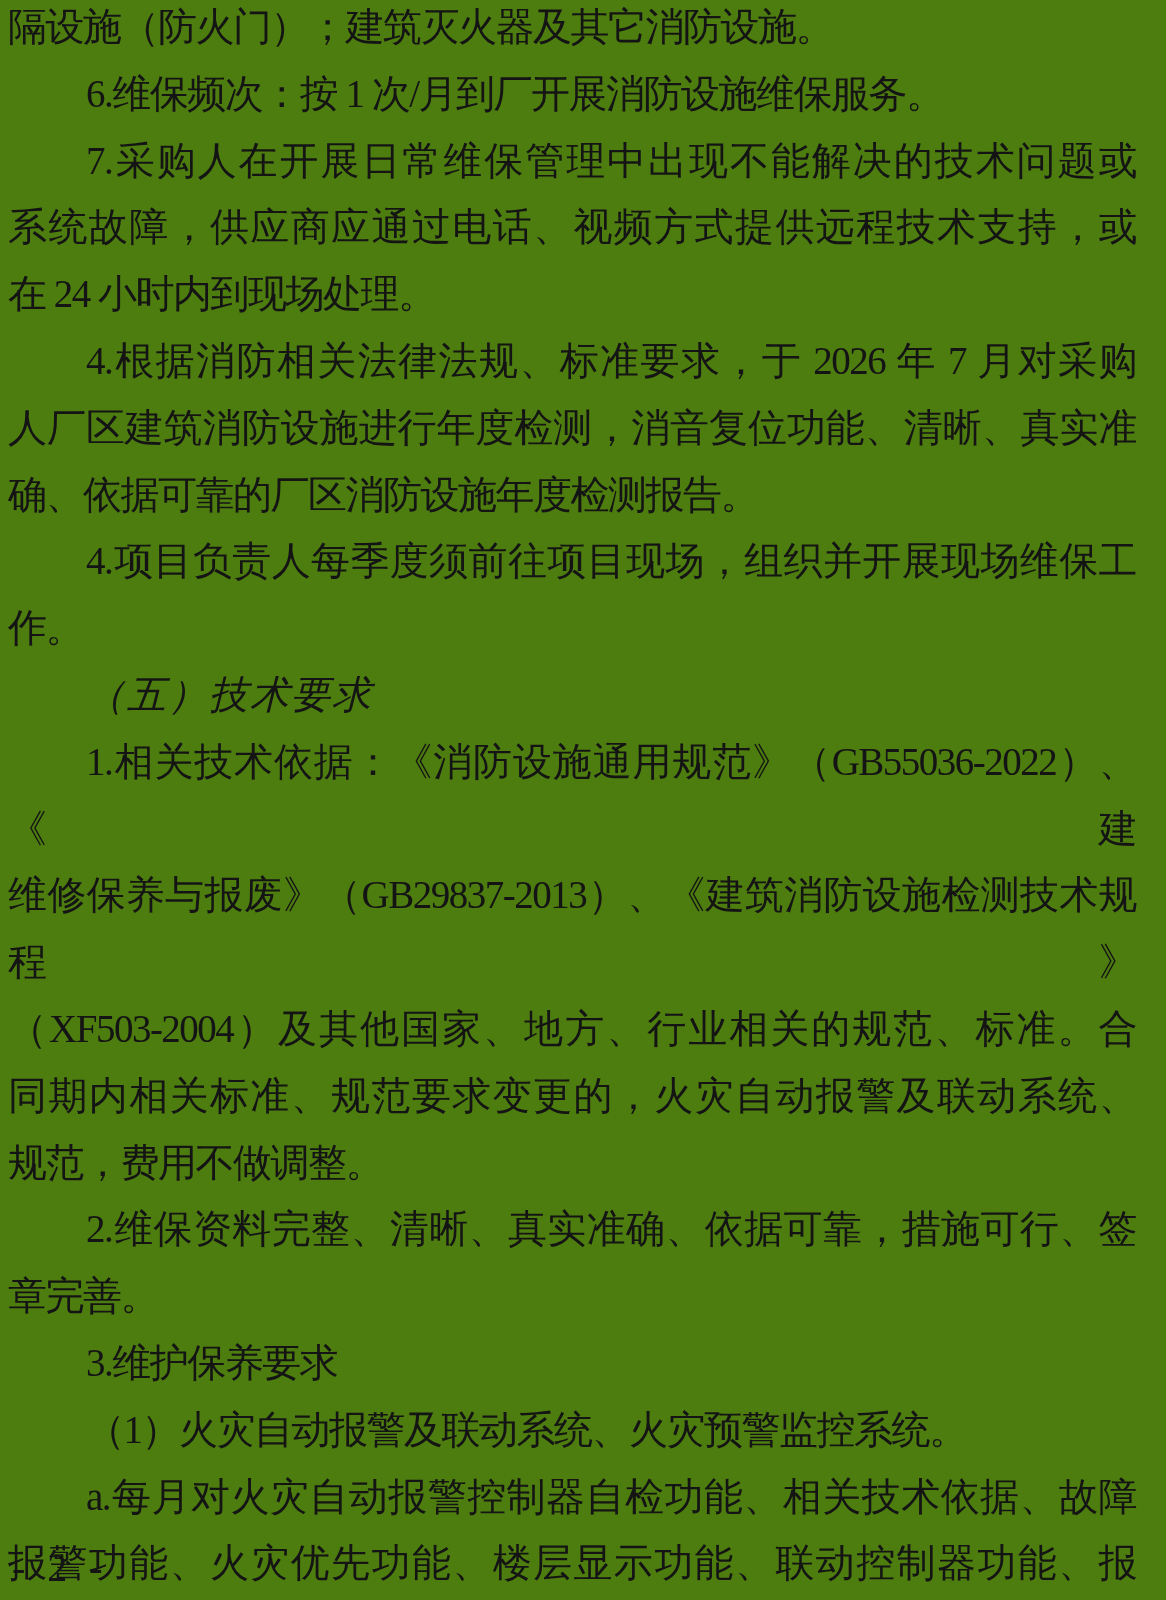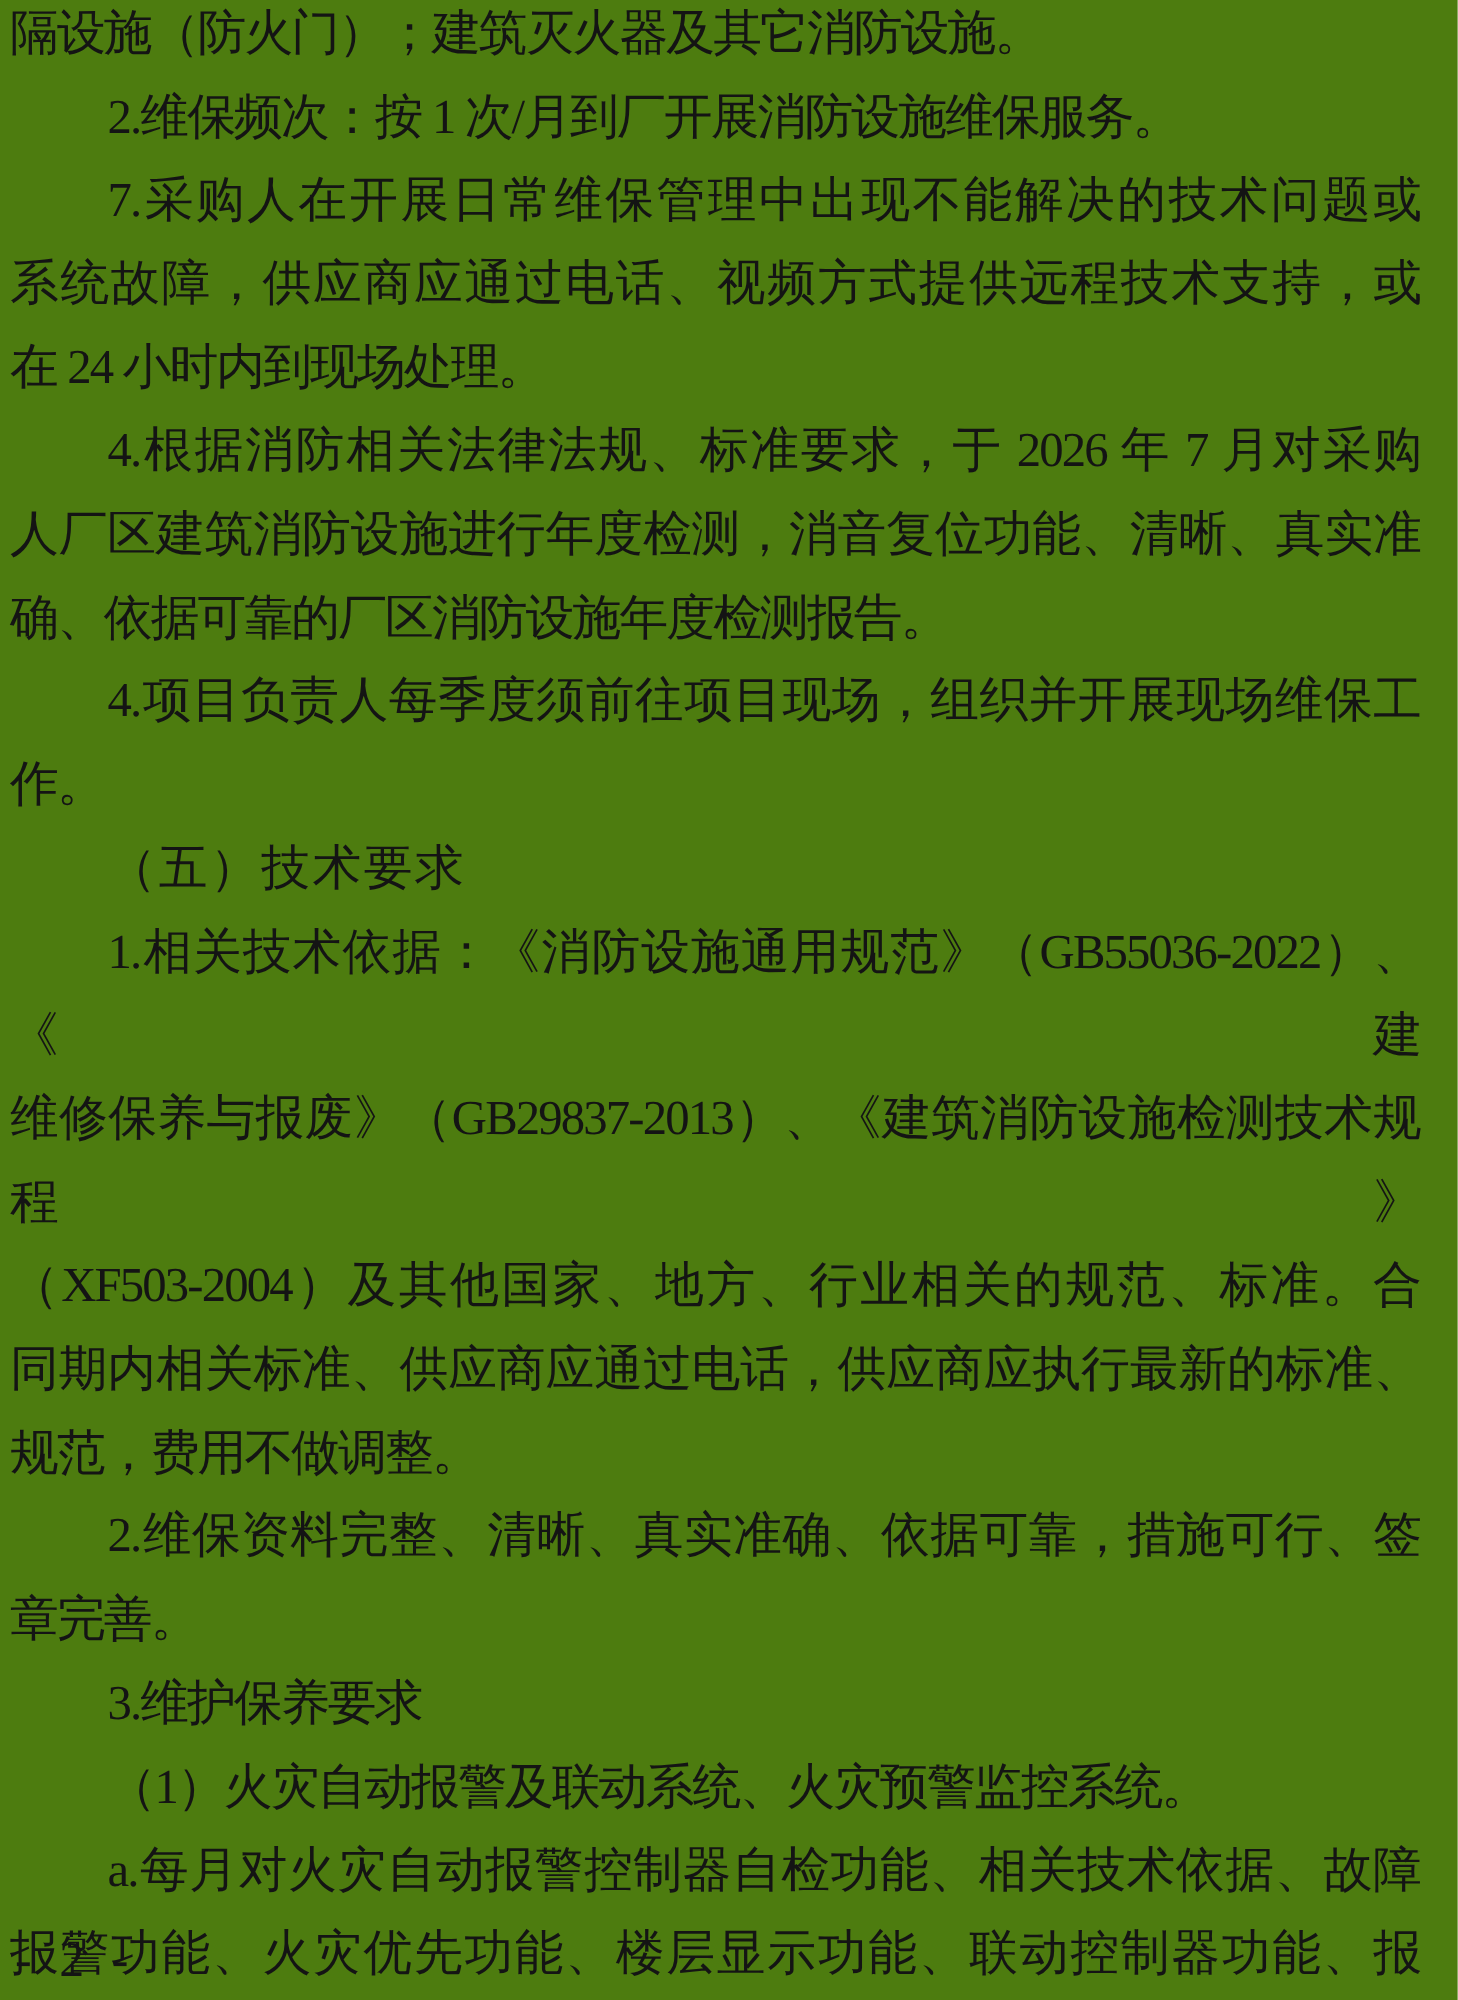--- a/index.html
+++ b/index.html
@@ -40,20 +40,21 @@
   }
   .line.fill {
     text-align-last: justify;
   }
   .line.indent {
     text-indent: 78px;
   }
   
   .para.heading .line {
     letter-spacing: 2px;
+    font-style: italic;
   }
   .footer {
     position: absolute;
     left: 12px;
     top: 1544px;
     font-size: 40px;
     line-height: 48px;
     letter-spacing: 2px;
     word-spacing: 8px;
     color: #141414;
@@ -61,21 +62,21 @@
 </style>
 </head>
 <body>
 
 <div class="page">
   <div class="doc">
       <div class="para">
         <div class="line">隔设施（防火门）；建筑灭火器及其它消防设施。</div>
       </div>
       <div class="para">
-        <div class="line indent">2.维保频次：按 1 次/月到厂开展消防设施维保服务。</div>
+        <div class="line indent">6.维保频次：按 1 次/月到厂开展消防设施维保服务。</div>
       </div>
       <div class="para">
         <div class="line fill indent">7.采购人在开展日常维保管理中出现不能解决的技术问题或</div>
         <div class="line fill">系统故障，供应商应通过电话、视频方式提供远程技术支持，或</div>
         <div class="line">在 24 小时内到现场处理。</div>
       </div>
       <div class="para">
         <div class="line fill indent">4.根据消防相关法律法规、标准要求，于 2026 年 7 月对采购</div>
         <div class="line fill">人厂区建筑消防设施进行年度检测，消音复位功能、清晰、真实准</div>
         <div class="line">确、依据可靠的厂区消防设施年度检测报告。</div>
@@ -84,21 +85,21 @@
         <div class="line fill indent">4.项目负责人每季度须前往项目现场，组织并开展现场维保工</div>
         <div class="line">作。</div>
       </div>
       <div class="para heading">
         <div class="line indent">（五）技术要求</div>
       </div>
       <div class="para">
         <div class="line fill indent">1.相关技术依据：《消防设施通用规范》（GB55036-2022）、《建</div>
         <div class="line fill">维修保养与报废》（GB29837-2013）、《建筑消防设施检测技术规程》</div>
         <div class="line fill">（XF503-2004）及其他国家、地方、行业相关的规范、标准。合</div>
-        <div class="line fill">同期内相关标准、供应商应通过电话，供应商应执行最新的标准、</div>
+        <div class="line fill">同期内相关标准、规范要求变更的，火灾自动报警及联动系统、</div>
         <div class="line">规范，费用不做调整。</div>
       </div>
       <div class="para">
         <div class="line fill indent">2.维保资料完整、清晰、真实准确、依据可靠，措施可行、签</div>
         <div class="line">章完善。</div>
       </div>
       <div class="para">
         <div class="line indent">3.维护保养要求</div>
       </div>
       <div class="para">

